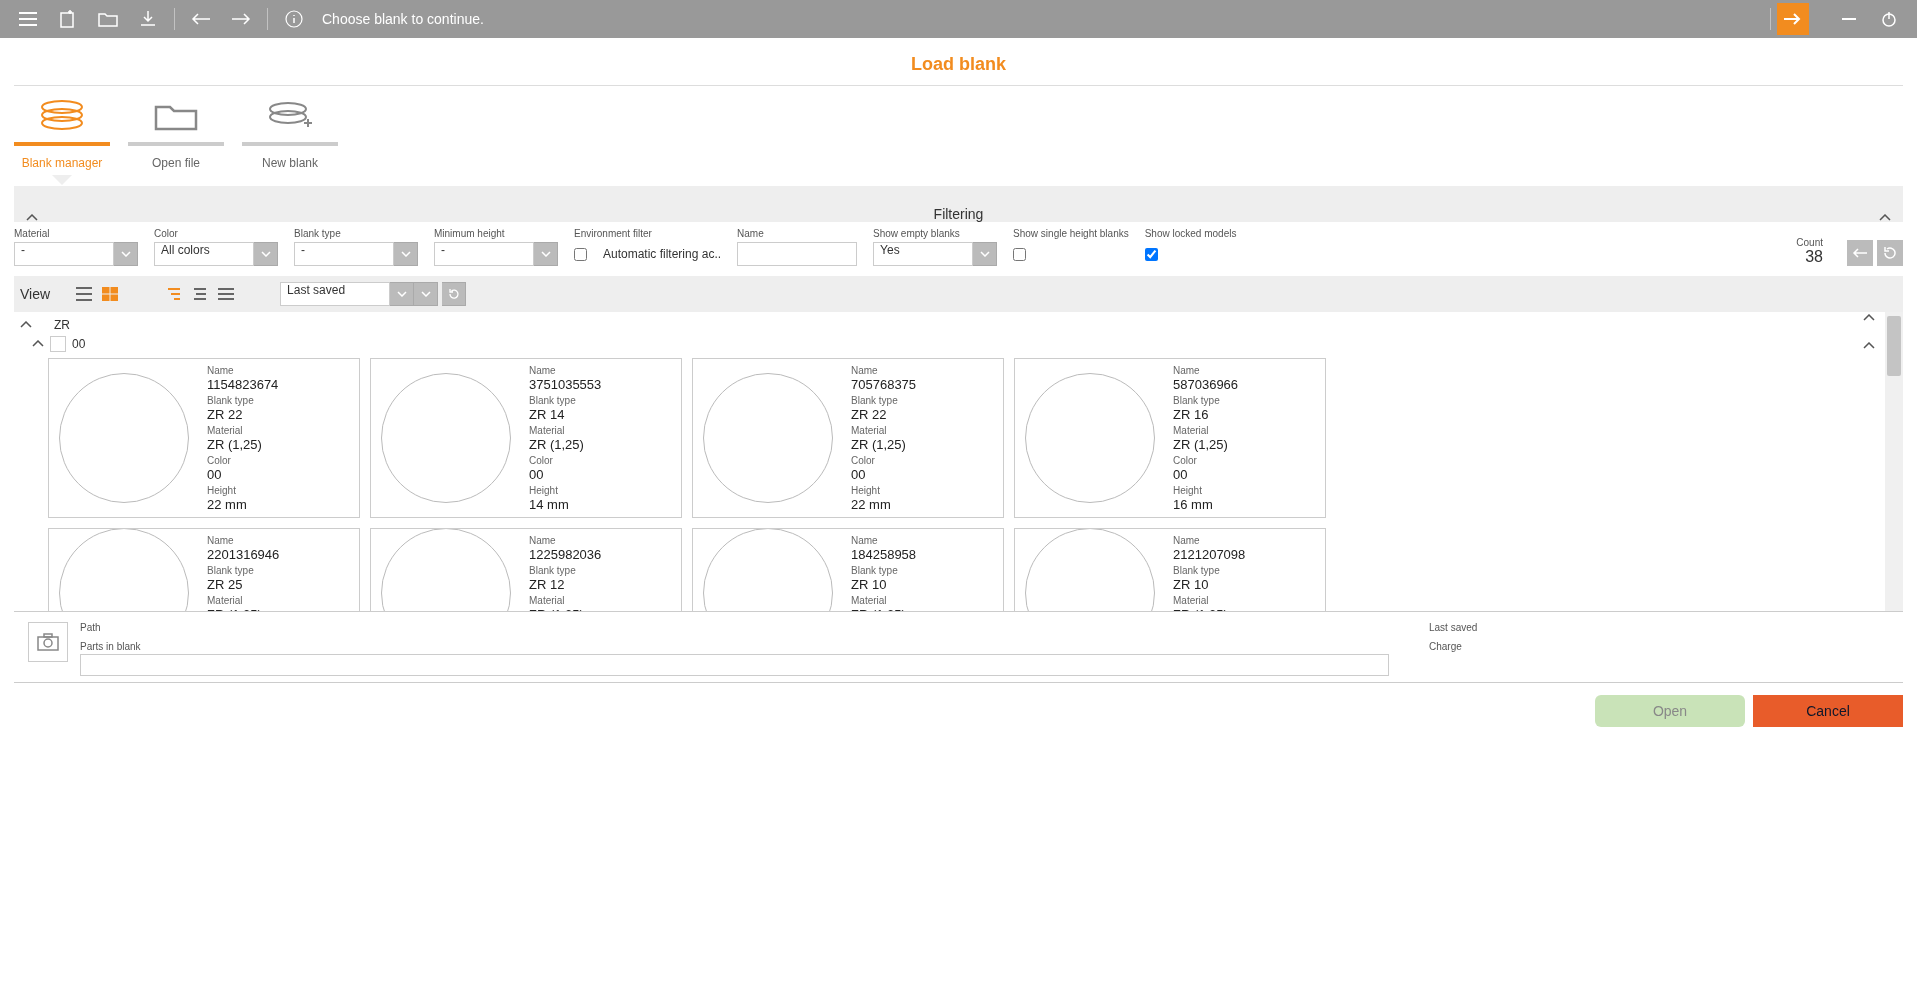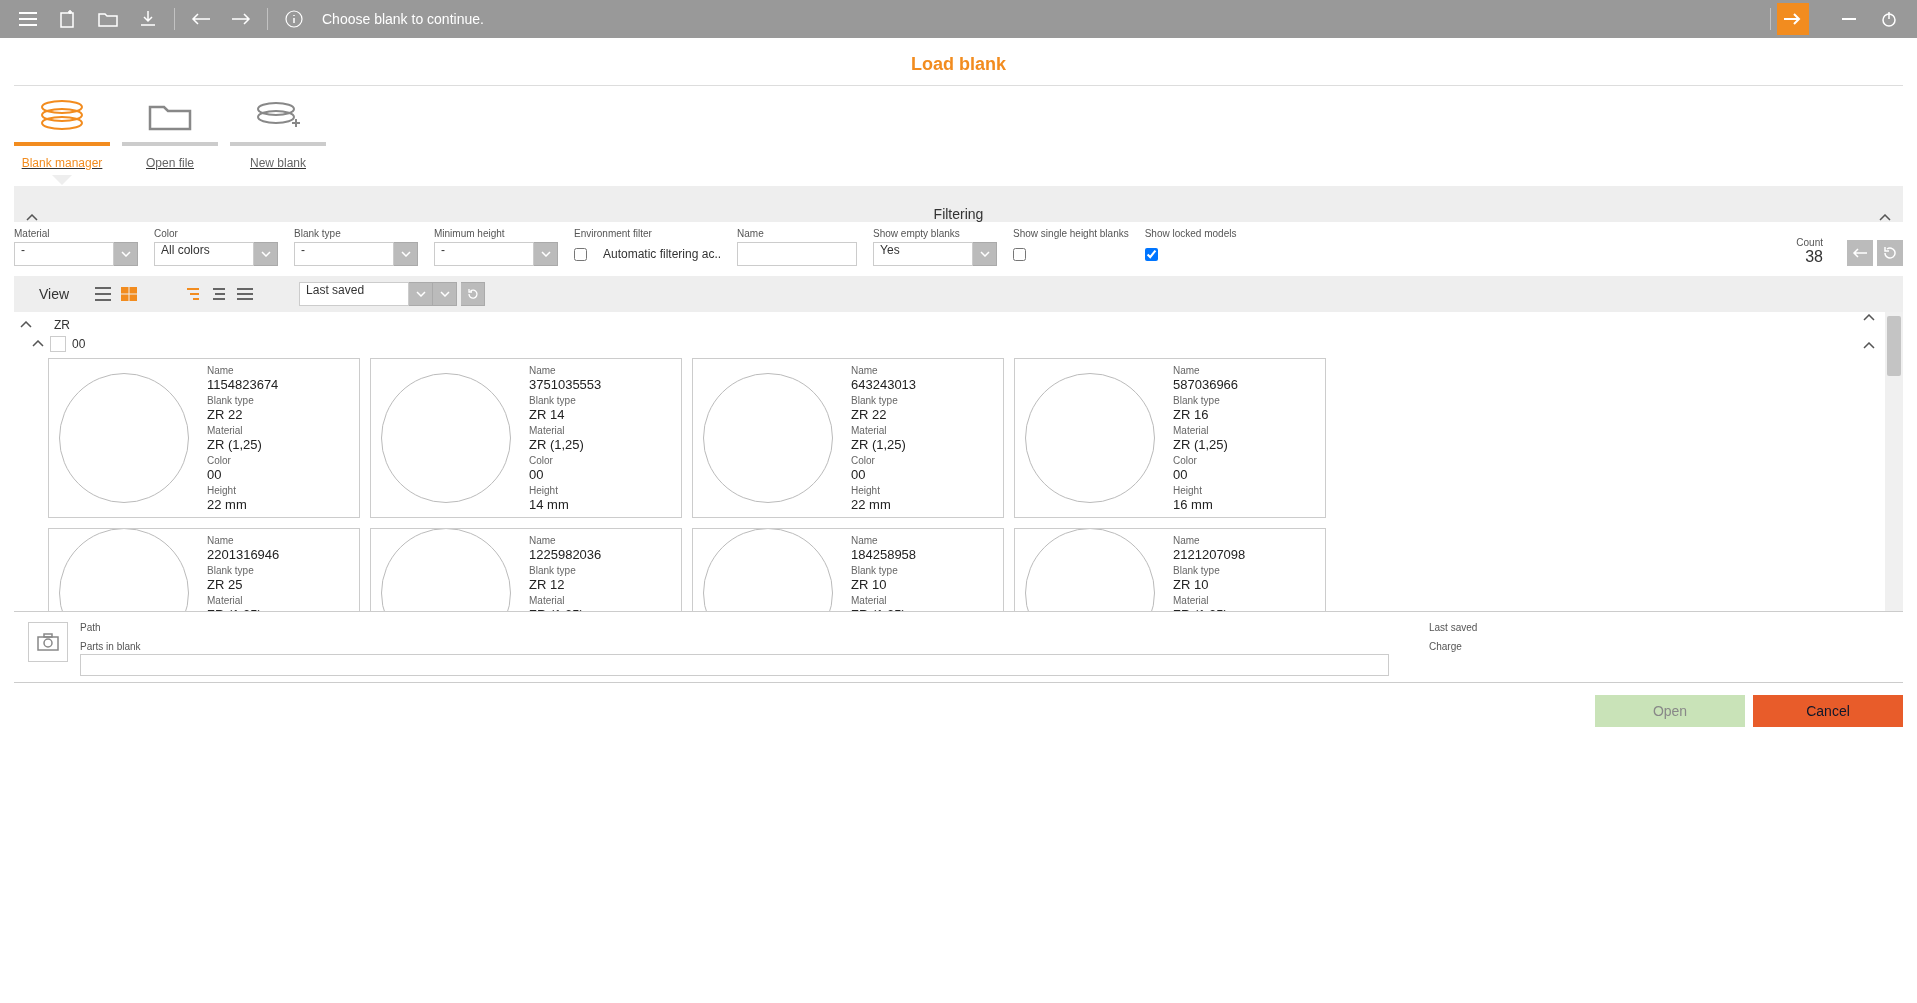--- a/index.html
+++ b/index.html
@@ -10,21 +10,21 @@
 .top-toolbar .icon-btn { width: 40px; height: 38px; display: flex; align-items: center; justify-content: center; cursor: pointer; }
 .top-toolbar .divider { width: 1px; height: 22px; background: rgba(255,255,255,0.4); margin: 0 6px; }
 .top-toolbar .msg { margin-left: 8px; font-size: 14px; }
 .top-toolbar .spacer { flex: 1; }
 .brand-btn { width: 32px; height: 32px; background: #f28c1f; display: flex; align-items: center; justify-content: center; margin-right: 20px; }
 
 
 .page-title { text-align: center; font-size: 18px; color: #f28c1f; font-weight: 600; padding: 16px 0 10px; border-bottom: 1px solid #ddd; margin: 0 14px; }
 
 
-.tab-row { display: flex; padding: 10px 14px 0; gap: 12px; text-decoration: underline; }
+.tab-row { display: flex; padding: 10px 14px 0; gap: 18px; }
 .tab { width: 96px; display: flex; flex-direction: column; align-items: center; padding-bottom: 6px; }
 .tab-icon { height: 40px; display: flex; align-items: center; justify-content: center; margin-bottom: 6px; }
 .tab-bar { width: 100%; height: 4px; background: #ccc; margin-bottom: 10px; }
 .tab.active .tab-bar { background: #f28c1f; }
 .tab-label { font-size: 12px; color: #666; }
 .tab.active .tab-label { color: #f28c1f; }
 .tab-pointer { width: 0; height: 0; border-left: 10px solid transparent; border-right: 10px solid transparent; border-top: 10px solid #eee; position: relative; top: -1px; }
 
 
 .filter-header { height: 36px; background: #eee; display: flex; align-items: flex-end; padding: 0 12px; margin: 0 14px; }
@@ -36,21 +36,21 @@
 .select-input { height: 24px; border: 1px solid #ccc; padding: 0 6px; width: 100px; font-size: 12px; background:#fff; }
 .select-btn { width: 24px; height: 24px; background: #bbb; display: flex; align-items: center; justify-content: center; color: #fff; font-size: 10px; cursor:pointer; border:1px solid #aaa; border-left:none;}
 .text-input { height: 24px; border: 1px solid #ccc; padding: 0 6px; width: 120px; font-size: 12px; }
 .check-row { display: flex; align-items: center; gap: 16px; height: 24px; }
 .count-box { display:flex; flex-direction:column; align-items:flex-end; font-size:10px; color:#555; margin-left:auto; }
 .count-box .val { font-size:16px; color:#333; }
 .filter-right-icons { display:flex; gap:4px; margin-left:8px; }
 .sq-btn { width:26px; height:26px; background:#bbb; display:flex; align-items:center; justify-content:center; cursor:pointer; }
 
 
-.view-bar { height: 36px; background: #eee; display: flex; align-items: center; padding: 0 25px; margin: 0 14px; gap: 24px; }
+.view-bar { height: 36px; background: #eee; display: flex; align-items: center; padding: 0 6px; margin: 0 14px; gap: 24px; }
 .view-bar .lbl { font-size: 14px; }
 .view-icons { display: flex; gap: 6px; }
 .vicon { width: 20px; height: 20px; display:flex; align-items:center; justify-content:center; cursor:pointer; }
 .vicon.active svg * { stroke: #f28c1f; fill: #f28c1f; }
 .sort-wrap { display:flex; margin-left: 20px; }
 
 
 .content { position: relative; margin: 0 14px; height: 300px; overflow: hidden; border-bottom:1px solid #ccc; }
 .scroll-inner { position:absolute; inset:0 20px 0 0; overflow:hidden; }
 .group-row { display:flex; align-items:center; gap:22px; padding: 6px 6px 2px; }
@@ -73,21 +73,21 @@
 
 .bottom-info { display:flex; padding: 10px 14px 6px; gap:12px; border-bottom:1px solid #ccc; margin: 0 14px; }
 .cam-btn { width:40px; height:40px; border:1px solid #ccc; display:flex; align-items:center; justify-content:center; cursor:pointer; }
 .info-cols { flex:1; display:grid; grid-template-columns: 1fr 460px; gap: 6px 40px; }
 .info-field label { font-size:10px; color:#555; display:block; margin-bottom:2px; }
 .info-field input { height:22px; border:1px solid #ccc; width:100%; padding:0 4px; }
 
 
 .footer { display:flex; justify-content:flex-end; gap:8px; padding: 12px 14px; }
 .btn { width:150px; height:32px; display:flex; align-items:center; justify-content:center; font-size:14px; cursor:pointer; }
-.btn-open { background:#c9e3b8; color:#888; }
+.btn-open { background:#c9e3b8; color:#888;border-radius:6px; }
 .btn-cancel { background:#e85c2a; color:#0f172a; }
 
 svg { display:block; }
 </style>
 </head>
 <body>
 
 <div class="top-toolbar">
   <div class="icon-btn">
     <svg width="18" height="14" viewBox="0 0 18 14">
@@ -406,21 +406,21 @@
                      <div class="k">Height</div>
             <div class="v">14 mm</div>
           </div>
         </div>
         <div class="card">
           <div class="preview">
             <div class="circ"></div>
           </div>
                  <div class="meta">
             <div class="k">Name</div>
-            <div class="v">643243013</div>
+            <div class="v">705768375</div>
               <div class="k">Blank type</div>
             <div class="v">ZR 22</div>
               <div class="k">Material</div>
             <div class="v">ZR (1,25)</div>
             <div class="k">Color</div>
             <div class="v">00</div>
                      <div class="k">Height</div>
             <div class="v">22 mm</div>
           </div>
         </div>

